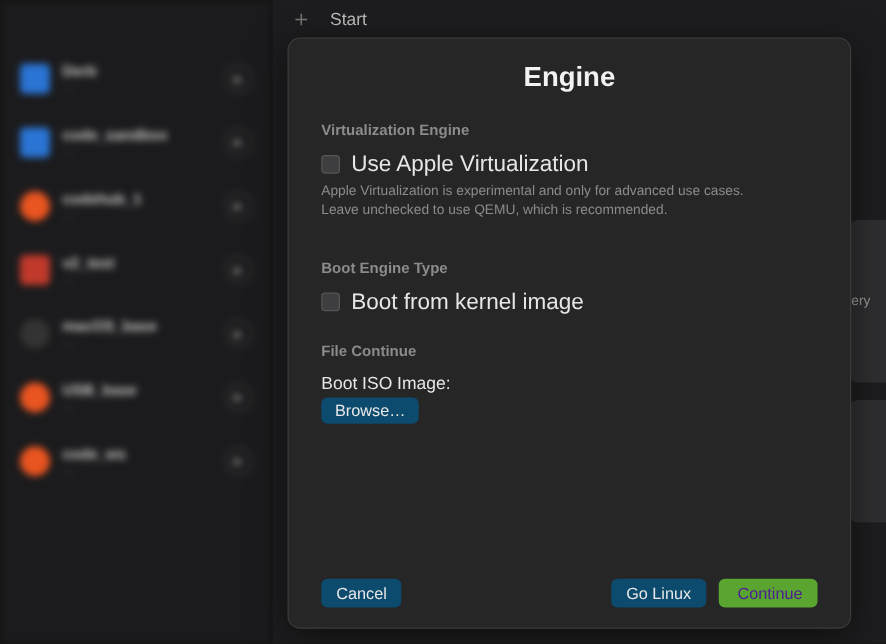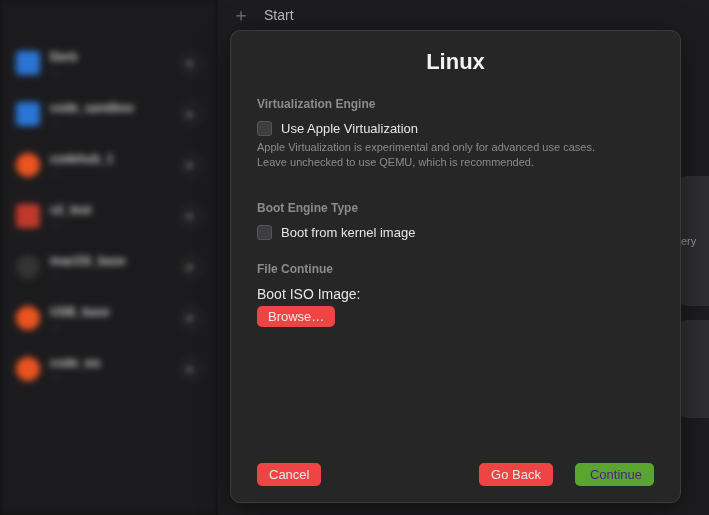--- a/index.html
+++ b/index.html
@@ -74,40 +74,40 @@
     margin-bottom: 22px;
   }
   .section-label {
     font-size: 12px; color: #8b8b8d; font-weight: 600; margin-bottom: 10px;
   }
   .chk-row { display: flex; align-items: center; gap: 9px; margin-bottom: 4px; }
   .chkbox {
     width: 15px; height: 15px; border-radius: 3px;
     background: #3e3e40; border: 1px solid #555; display:inline-block;
   }
-  .chk-label { font-size: 13px; color: #e6e6e6; }
+  .chk-label { font-size: 18px; color: #e6e6e6; }
   .hint {
     font-size: 11px; color: #8b8b8d; line-height: 1.4; margin-top: 4px;
     max-width: 360px;
   }
   .section { margin-bottom: 30px; }
   .section.short { margin-bottom: 18px; }
   .link { color: #2f8fe7; font-size: 13px; text-decoration: none; display:inline-block; margin-top:8px; }
   .file-label { font-size: 14px; color: #e6e6e6; margin-bottom: 4px; margin-top:6px;}
   .file-name { font-size: 11px; color: #b9b9bb; margin-bottom: 10px; }
   .btn {
     display: inline-flex; align-items: center; justify-content: center;
     font-size: 13px; color: #e9e9e9;
-    background: #ef4444; border: none; border-radius: 5px;
+    background: #0c4a6e; border: none; border-radius: 5px;
     padding: 4px 12px; cursor: pointer;
     font-family: inherit;
   }
   .btn.small { padding: 3px 11px; }
   .footer {
-    margin-top: auto; display: flex; gap: 22px; align-items: center;
+    margin-top: auto; display: flex; gap: 10px; align-items: center;
     padding-top: 12px;
   }
   .footer .spacer { flex: 1; }
   .btn.primary { background: #5aa52f; color: #4c1d95; padding-left: 15px; }
   
   .peek {
     position: absolute; right: -10px; top: 176px; width: 42px; height: 130px;
     background: #2f2f31; border-radius: 10px;
     display:flex; align-items:center; justify-content:flex-start;
     color:#9a9a9c; font-size:11px; padding-left:4px;
@@ -191,21 +191,21 @@
       <span class="plus-icon">＋</span>
       <span>Start</span>
     </div>
 
     <div class="peek">
       <span>ery</span>
     </div>
     <div class="peek2"></div>
 
     <div class="modal">
-      <h1 class="modal-title">Linux</h1>
+      <h1 class="modal-title">Engine</h1>
 
       <div class="section">
         <div class="section-label">Virtualization Engine</div>
         <label class="chk-row">
           <span class="chkbox"></span>
           <span class="chk-label">Use Apple Virtualization</span>
         </label>
         <div class="hint">Apple Virtualization is experimental and only for advanced use cases. Leave unchecked to use QEMU, which is recommended.</div>
       </div>
 
@@ -219,18 +219,18 @@
 
       <div class="section short">
         <div class="section-label">File Continue</div>
         <div class="file-label">Boot ISO Image:</div>
         <button class="btn small">Browse…</button>
       </div>
 
       <div class="footer">
         <button class="btn">Cancel</button>
         <span class="spacer"></span>
-        <button class="btn">Go Back</button>
+        <button class="btn">Go Linux</button>
         <button class="btn primary">Continue</button>
       </div>
     </div>
   </main>
 </div>
 
 </body></html>

